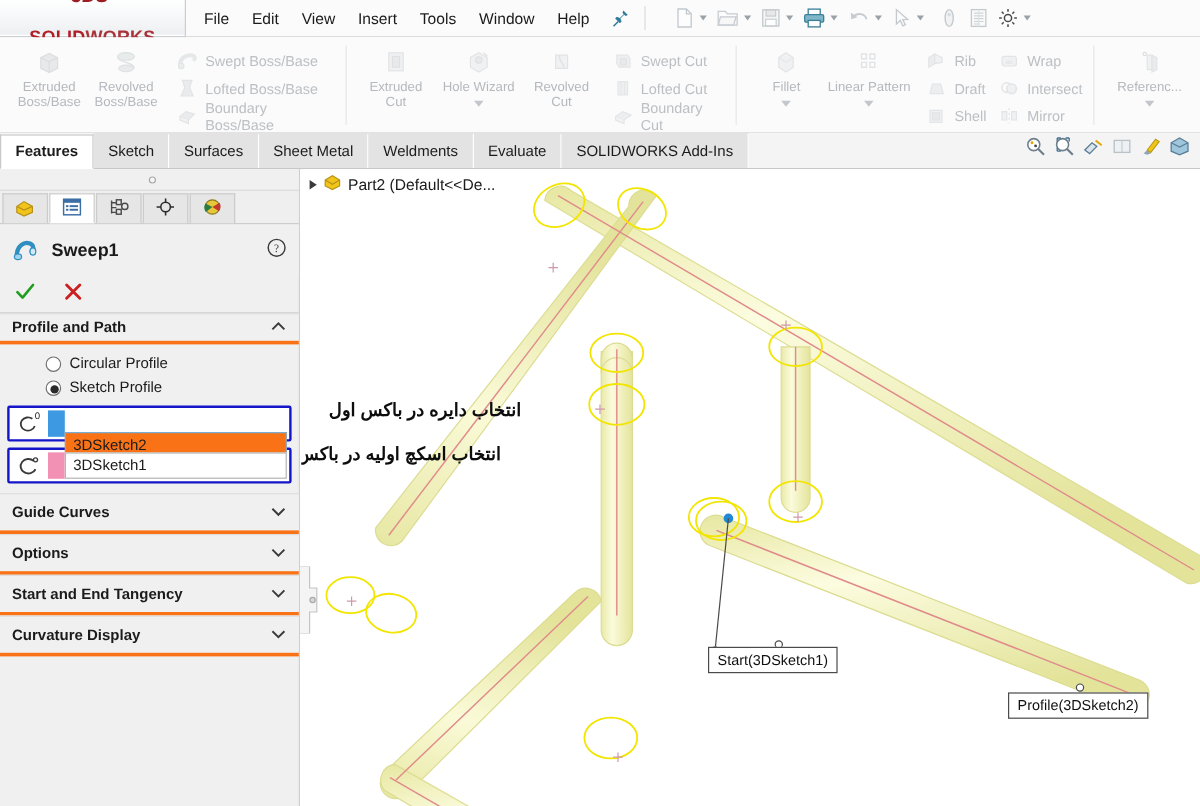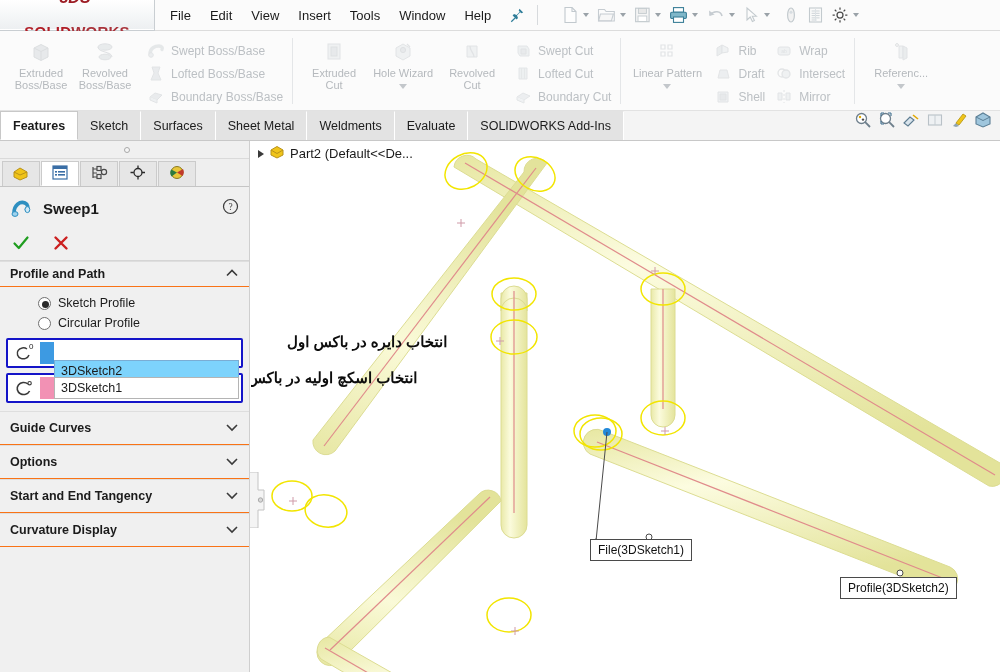--- a/index.html
+++ b/index.html
@@ -56,21 +56,21 @@
   .bigbtn .lbl { color:#b5b9bd; }
   .stack { display:flex; flex-direction:column; justify-content:center; padding-top:6px; gap:3px;}
   .smallrow { display:flex; align-items:center; gap:6px; color:#bcc0c4; font-size:12px; height:20px;}
   .smallicon { width:18px; height:17px; opacity:.42; flex:none;}
   .dd { width:0;height:0;border-left:4px solid transparent;border-right:4px solid transparent;border-top:5px solid #c3c7cb; margin-top:5px;}
   .ddrow { display:flex; justify-content:center; width:100%; }
 
   
   .cmdtabs {
     position:absolute; left:0; top:111px; width:1000px; height:30px;
-    background:#f4f4f4; border-bottom:1px solid #c8c8c8; display:flex; align-items:flex-start;
+    background:#f4f4f4; border-bottom:1px solid #c8c8c8; display:flex; align-items:center;
   }
   .ctab {
     height:29px; padding:0 12px; display:flex; align-items:center;
     font-size:12.5px; color:#1b1b1b; background:#e3e3e3;
     border-right:1px solid #ffffff; border-top:1px solid #e3e3e3; cursor:default;
   }
   .ctab.active { background:#ffffff; font-weight:bold; border-right:1px solid #c8c8c8; border-left:1px solid #c8c8c8; border-top:1px solid #c8c8c8; border-bottom:1px solid #fff; margin-bottom:-1px;}
   .ctab-icons { margin-left:auto; display:flex; align-items:center; gap:6px; padding:0 8px 4px 0;}
 
   
@@ -84,35 +84,35 @@
   .pm-tab { width:38px; display:flex; align-items:center; justify-content:center;
             border:1px solid #cbcbcb; border-bottom:none; background:#e6e6e6; margin-right:1px; margin-top:2px; }
   .pm-tab.active { background:#ffffff; border-bottom:1px solid #fff; }
   .pm-head { height:42px; display:flex; align-items:center; padding:0 10px; background:#f0f0f0;}
   .pm-head .title { font-size:15px; font-weight:bold; margin-left:9px; }
   .pm-help { margin-left:auto; }
   .pm-okcancel { height:32px; display:flex; align-items:center; gap:22px; padding-left:12px; border-bottom:1px solid #d5d5d5;}
   .sect-hdr {
     height:26px; display:flex; align-items:center; padding:0 10px;
     font-size:12.5px; font-weight:bold; background:#f0f0f0;
-    border-top:1px solid #dedede; border-bottom:1px solid #f97316;
+    border-top:1px solid #dedede; border-bottom:3px solid #f97316;
   }
   .sect-hdr .chev { margin-left:auto; }
   .radio-row { display:flex; align-items:center; gap:7px; padding:3px 0 3px 38px; font-size:12.5px;}
   .rad { width:13px;height:13px;border-radius:50%; border:1px solid #707070; background:#fff; position:relative; flex:none;}
   .rad.on::after{content:""; position:absolute; left:3px; top:3px; width:7px;height:7px;border-radius:50%;background:#2b2b2b;}
   .selbox {
     margin:5px 6px 0 6px; height:30px; border:2px solid #1414c8; border-radius:2px;
     background:#ffffff; display:flex; align-items:center; padding:0 2px;
   }
   .selbox .glyph { width:30px; display:flex; align-items:center; justify-content:center; flex:none;}
   .selbox .swatch { width:14px; height:22px; flex:none; }
   .selbox .field { flex:1; height:22px; display:flex; align-items:center; padding-left:6px;
                    border:1px solid #b4b4b4; font-size:12.5px; }
-  .selbox .field.sel { background:#7dd3fc; border-color:#7aadd4;margin-top:36px; }
+  .selbox .field.sel { background:#f97316; border-color:#7aadd4;margin-top:36px; }
   .selbox .field.plain { background:#ffffff; }
   .pm-sections { margin-top:8px;}
   .sect-hdr.big { height:34px; }
   .splitter { position:absolute; left:250px; top:472px; width:16px; height:56px; }
 
   
   .tree {
     position:absolute; left:258px; top:144px; display:flex; align-items:center; gap:5px;
     font-size:13px; color:#1b1b1b;text-align:right;
   }
@@ -353,20 +353,32 @@
               <path d="M3 9v3l7 3v-3" fill="#e3e8ec" stroke="#c3c8cc"></path>
             </svg>
         </span>
         <span>Boundary Cut</span>
       </div>
     </div>
 
     <div class="rdiv"></div>
 
     <div class="rgroup">
+      <div class="bigbtn">
+        <span class="bigicon">
+          <svg width="24" height="24" viewBox="0 0 24 24">
+              <path d="M6 8 L12 4 L18 8 L18 16 L12 20 L6 16Z" fill="#e2e6e9" stroke="#c3c8cc"></path>
+              <path d="M6 8 L12 12 L18 8" fill="none" stroke="#c9ced2"></path>
+            </svg>
+        </span>
+        <span class="lbl">Fillet</span>
+        <span class="ddrow">
+            <i class="dd"></i>
+          </span>
+      </div>
       <div class="bigbtn lblwide">
         <span class="bigicon">
           <svg width="24" height="24" viewBox="0 0 24 24">
               <g fill="#fff" stroke="#c3c8cc" stroke-width="1.2">
                 <path d="M6 5h4v4H6zM13 5h4v4h-4zM6 12h4v4H6zM13 12h4v4h-4z"></path>
               </g>
             </svg>
         </span>
         <span class="lbl">Linear Pattern</span>
         <span class="ddrow">
@@ -612,25 +624,25 @@
       <g stroke="#4a4a4a" stroke-width="1" fill="none">
         <path d="M356 291 L345 400"></path>
         <path d="M649 439 L649 436"></path>
       </g>
       <circle cx="345" cy="401" r="3" fill="#fff" stroke="#4a4a4a"></circle>
       <circle cx="649" cy="432" r="3" fill="#fff" stroke="#4a4a4a"></circle>
       <circle cx="398" cy="396" r="3" fill="#fff" stroke="#4a4a4a"></circle>
     </svg>
 
     
-    <div class="fa-note" style="left:36px; top:192px;">انتخاب دایره در باکس اول</div>
+    <div class="fa-note" style="left:23px; top:192px;">انتخاب دایره در باکس اول</div>
     <div class="fa-note" style="left:-31px; top:228px;">انتخاب اسکچ اولیه در باکس دوم</div>
 
     
-    <div class="callout" style="left:339px; top:398px;">File(3DSketch1)</div>
+    <div class="callout" style="left:339px; top:398px;">Start(3DSketch1)</div>
     <div class="callout" style="left:589px; top:436px;">Profile(3DSketch2)</div>
   </div>
 
   <div class="tree">
     <i class="arrow"></i>
     <span>
       <svg width="16" height="16" viewBox="0 0 16 16">
           <path d="M2 6 L8 2.5 L14 6 L14 11 L8 14 L2 11Z" fill="#f0c419" stroke="#b8921a" stroke-width="1"></path>
           <path d="M2 6 L8 9.5 L14 6" fill="none" stroke="#b8921a"></path>
         </svg>
@@ -735,26 +747,26 @@
       <span>Profile and Path</span>
       <span class="chev">
         <svg width="14" height="10" viewBox="0 0 14 10">
             <path d="M2 7.5 L7 2.5 L12 7.5" fill="none" stroke="#3a3a3a" stroke-width="1.6"></path>
           </svg>
       </span>
     </div>
 
     <div style="padding-top:6px;">
       <div class="radio-row">
+        <i class="rad"></i>
+        <span>Circular Profile</span>
+      </div>
+      <div class="radio-row">
         <i class="rad on"></i>
         <span>Sketch Profile</span>
-      </div>
-      <div class="radio-row">
-        <i class="rad"></i>
-        <span>Circular Profile</span>
       </div>
     </div>
 
     <div class="selbox">
       <span class="glyph">
         <svg width="22" height="20" viewBox="0 0 22 20">
             <path d="M13 6 a6 5.5 0 1 0 2 6" fill="none" stroke="#3a3a3a" stroke-width="1.5"></path>
             <text x="15" y="6" font-size="8" fill="#1b1b1b" font-family="Liberation Sans, sans-serif">0</text>
           </svg>
       </span>

